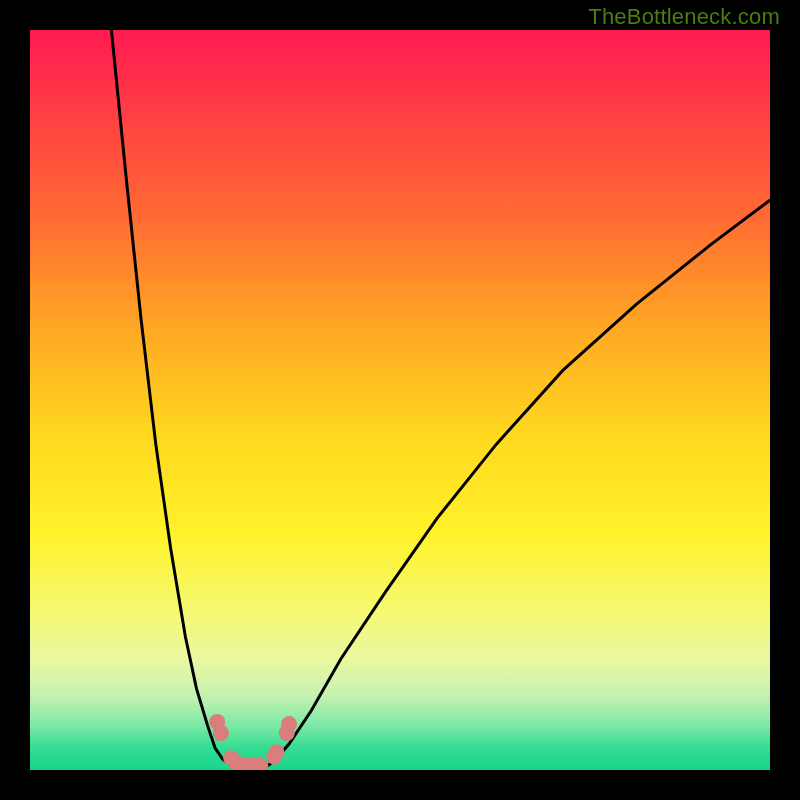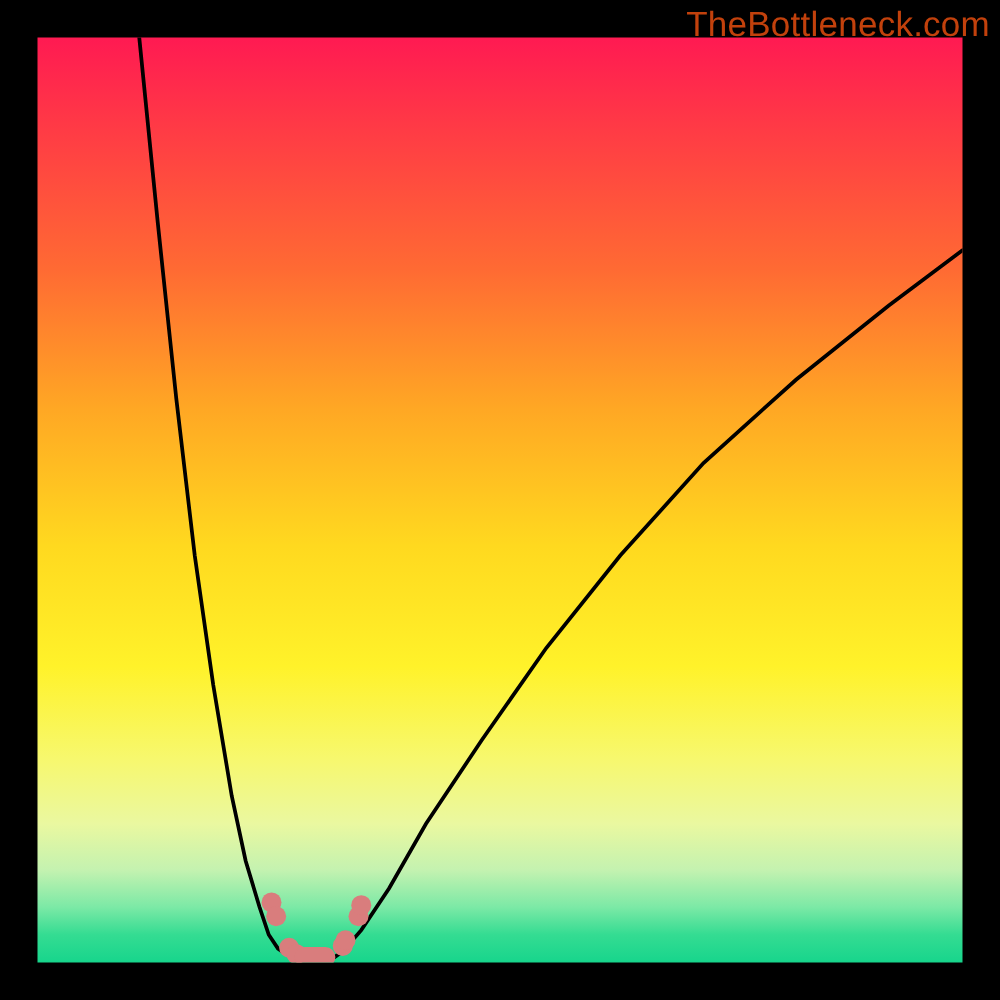--- a/index.html
+++ b/index.html
@@ -13,23 +13,23 @@
   }
   .frame {
     position: relative;
     width: 800px;
     height: 800px;
     background: #000;
   }
   .watermark {
     position: absolute;
     top: 4px;
-    right: 8px;
-    color: #c2410c;
-    font-size: 28px;
+    right: 20px;
+    color: #4d7c0f;
+    font-size: 22px;
     font-weight: 500;
     letter-spacing: 0.2px;
     z-index: 10;
   }
   .plot-area {
     position: absolute;
     left: 30px;
     top: 30px;
     width: 740px;
     height: 740px;

